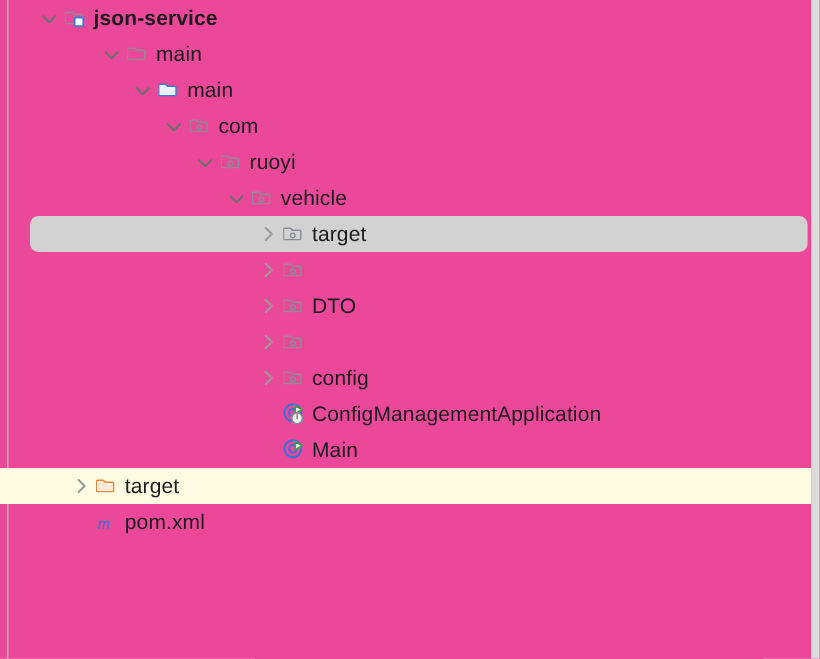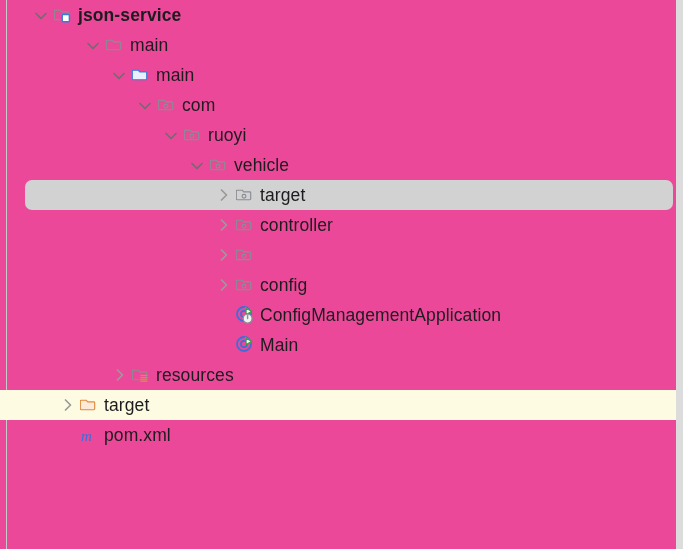--- a/index.html
+++ b/index.html
@@ -262,21 +262,37 @@
             <svg width="16" height="16" viewBox="0 0 16 16" xmlns="http://www.w3.org/2000/svg">
               <path d="M6.5 3 L11.5 8 L6.5 13" fill="none" stroke="#9a9a9a" stroke-width="1.7" stroke-linecap="round" stroke-linejoin="round"></path>
             </svg>
           </span>
           <span class="node-icon">
             <svg width="18" height="18" viewBox="0 0 18 18" xmlns="http://www.w3.org/2000/svg">
               <path d="M1.2 4.2 h5.0 l1.5 1.7 h6.1 a0.9 0.9 0 0 1 0.9 0.9 v6.0 a0.9 0.9 0 0 1 -0.9 0.9 h-12.6 a0.9 0.9 0 0 1 -0.9 -0.9 v-7.7 a0.9 0.9 0 0 1 0.9 -0.9 z" fill="none" stroke="#8a8d93" stroke-width="1.15" stroke-linejoin="round"></path>
               <circle cx="8.0" cy="10.2" r="1.9" fill="none" stroke="#8a8d93" stroke-width="1.15"></circle>
             </svg>
           </span>
-          <span class="node-label">controller</span>
+        </div>
+      </div>
+      <div class="tree-row">
+        <div class="row-inner">
+          <span class="indent" style="width: 212px;"></span>
+          <span class="twisty">
+            <svg width="16" height="16" viewBox="0 0 16 16" xmlns="http://www.w3.org/2000/svg">
+              <path d="M6.5 3 L11.5 8 L6.5 13" fill="none" stroke="#9a9a9a" stroke-width="1.7" stroke-linecap="round" stroke-linejoin="round"></path>
+            </svg>
+          </span>
+          <span class="node-icon">
+            <svg width="18" height="18" viewBox="0 0 18 18" xmlns="http://www.w3.org/2000/svg">
+              <path d="M1.2 4.2 h5.0 l1.5 1.7 h6.1 a0.9 0.9 0 0 1 0.9 0.9 v6.0 a0.9 0.9 0 0 1 -0.9 0.9 h-12.6 a0.9 0.9 0 0 1 -0.9 -0.9 v-7.7 a0.9 0.9 0 0 1 0.9 -0.9 z" fill="none" stroke="#8a8d93" stroke-width="1.15" stroke-linejoin="round"></path>
+              <circle cx="8.0" cy="10.2" r="1.9" fill="none" stroke="#8a8d93" stroke-width="1.15"></circle>
+            </svg>
+          </span>
+          <span class="node-label">DTO</span>
         </div>
       </div>
       <div class="tree-row">
         <div class="row-inner">
           <span class="indent" style="width: 212px;"></span>
           <span class="twisty">
             <svg width="16" height="16" viewBox="0 0 16 16" xmlns="http://www.w3.org/2000/svg">
               <path d="M6.5 3 L11.5 8 L6.5 13" fill="none" stroke="#9a9a9a" stroke-width="1.7" stroke-linecap="round" stroke-linejoin="round"></path>
             </svg>
           </span>
@@ -330,40 +346,20 @@
             <svg width="20" height="20" viewBox="0 0 20 20" xmlns="http://www.w3.org/2000/svg">
               <circle cx="9" cy="9" r="7.0" fill="none" stroke="#3a6fd8" stroke-width="1.8"></circle>
               <circle cx="9" cy="9" r="3.1" fill="none" stroke="#3a6fd8" stroke-width="1.6"></circle>
               <path d="M9.6 2.4 a6.8 6.8 0 0 1 6.0 6.0" fill="#f2f2f2" stroke="none"></path>
               <path d="M11.0 3.0 L16.8 6.4 L11.0 9.8 Z" fill="#ffffff" stroke="#3f9c4a" stroke-width="1.4" stroke-linejoin="round"></path>
             </svg>
           </span>
           <span class="node-label">Main</span>
         </div>
       </div>
-      <div class="tree-row">
-        <div class="row-inner">
-          <span class="indent" style="width: 108px;"></span>
-          <span class="twisty">
-            <svg width="16" height="16" viewBox="0 0 16 16" xmlns="http://www.w3.org/2000/svg">
-              <path d="M6.5 3 L11.5 8 L6.5 13" fill="none" stroke="#9a9a9a" stroke-width="1.7" stroke-linecap="round" stroke-linejoin="round"></path>
-            </svg>
-          </span>
-          <span class="node-icon">
-            <svg width="18" height="18" viewBox="0 0 18 18" xmlns="http://www.w3.org/2000/svg">
-              <path d="M1.2 4.2 h5.0 l1.5 1.7 h6.1 a0.9 0.9 0 0 1 0.9 0.9 v6.0 a0.9 0.9 0 0 1 -0.9 0.9 h-12.6 a0.9 0.9 0 0 1 -0.9 -0.9 v-7.7 a0.9 0.9 0 0 1 0.9 -0.9 z" fill="none" stroke="#8a8d93" stroke-width="1.15" stroke-linejoin="round"></path>
-              <rect x="8.4" y="8.8" width="7.0" height="1.3" fill="#e08a3c"></rect>
-              <rect x="8.4" y="11.0" width="7.0" height="1.3" fill="#e08a3c"></rect>
-              <rect x="8.4" y="13.2" width="7.0" height="1.3" fill="#e08a3c"></rect>
-              <rect x="8.4" y="15.0" width="7.0" height="0.9" fill="#e08a3c"></rect>
-            </svg>
-          </span>
-          <span class="node-label">resources</span>
-        </div>
-      </div>
       <div class="tree-row highlight">
         <div class="row-inner">
           <span class="indent" style="width: 56px;"></span>
           <span class="twisty">
             <svg width="16" height="16" viewBox="0 0 16 16" xmlns="http://www.w3.org/2000/svg">
               <path d="M6.5 3 L11.5 8 L6.5 13" fill="none" stroke="#9a9a9a" stroke-width="1.7" stroke-linecap="round" stroke-linejoin="round"></path>
             </svg>
           </span>
           <span class="node-icon">
             <svg width="18" height="18" viewBox="0 0 18 18" xmlns="http://www.w3.org/2000/svg">

